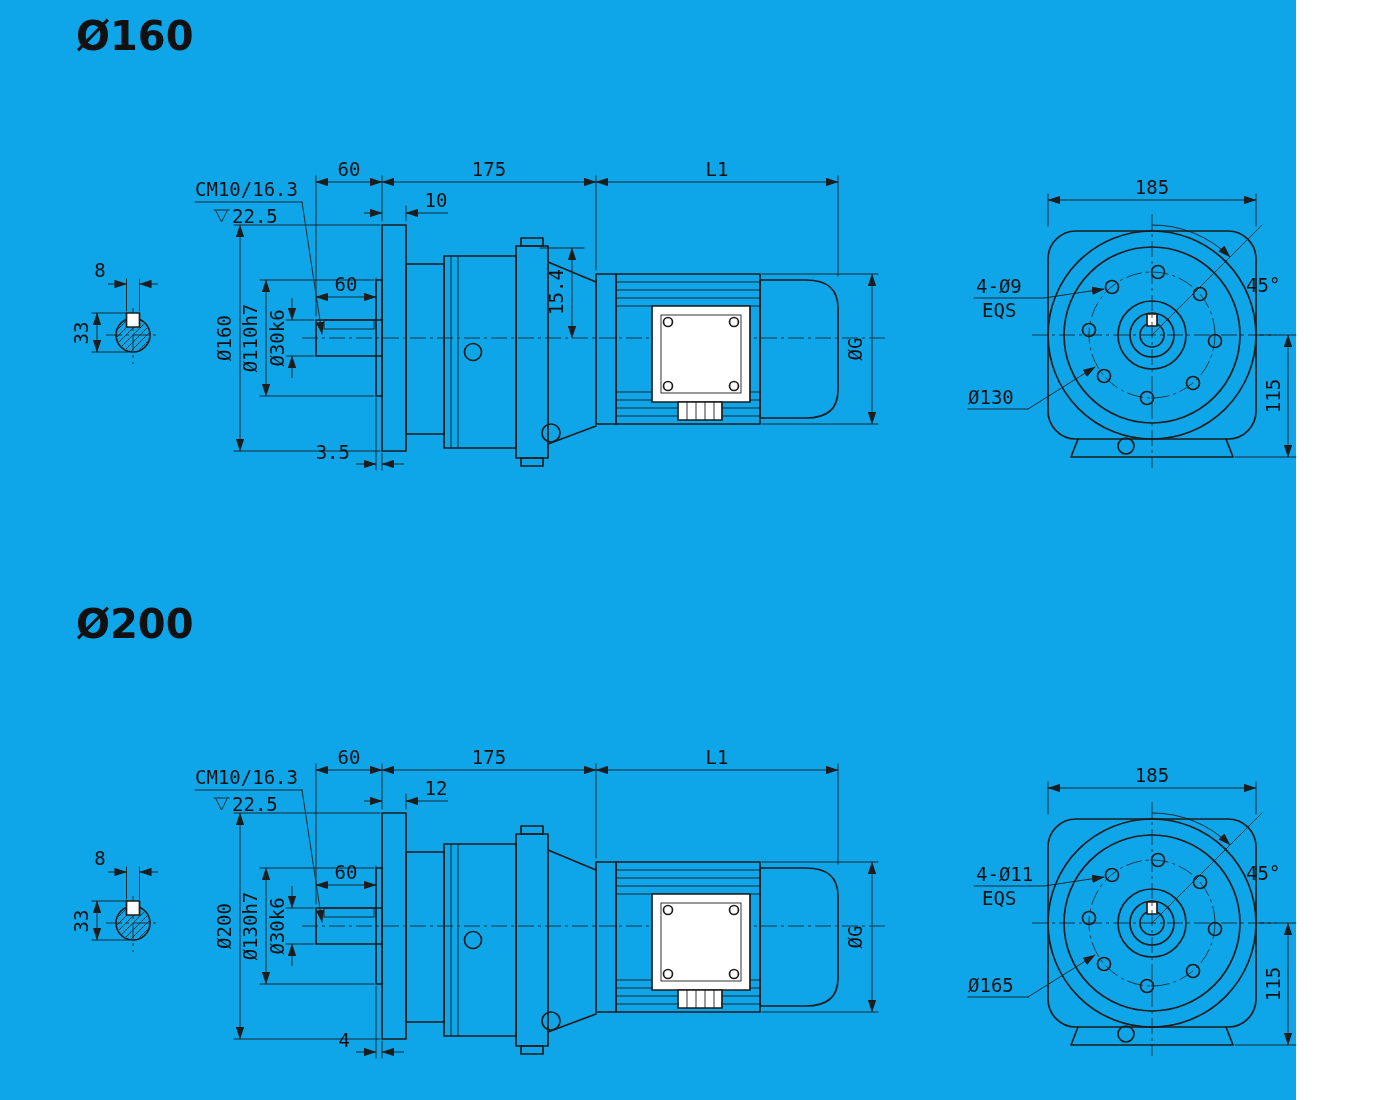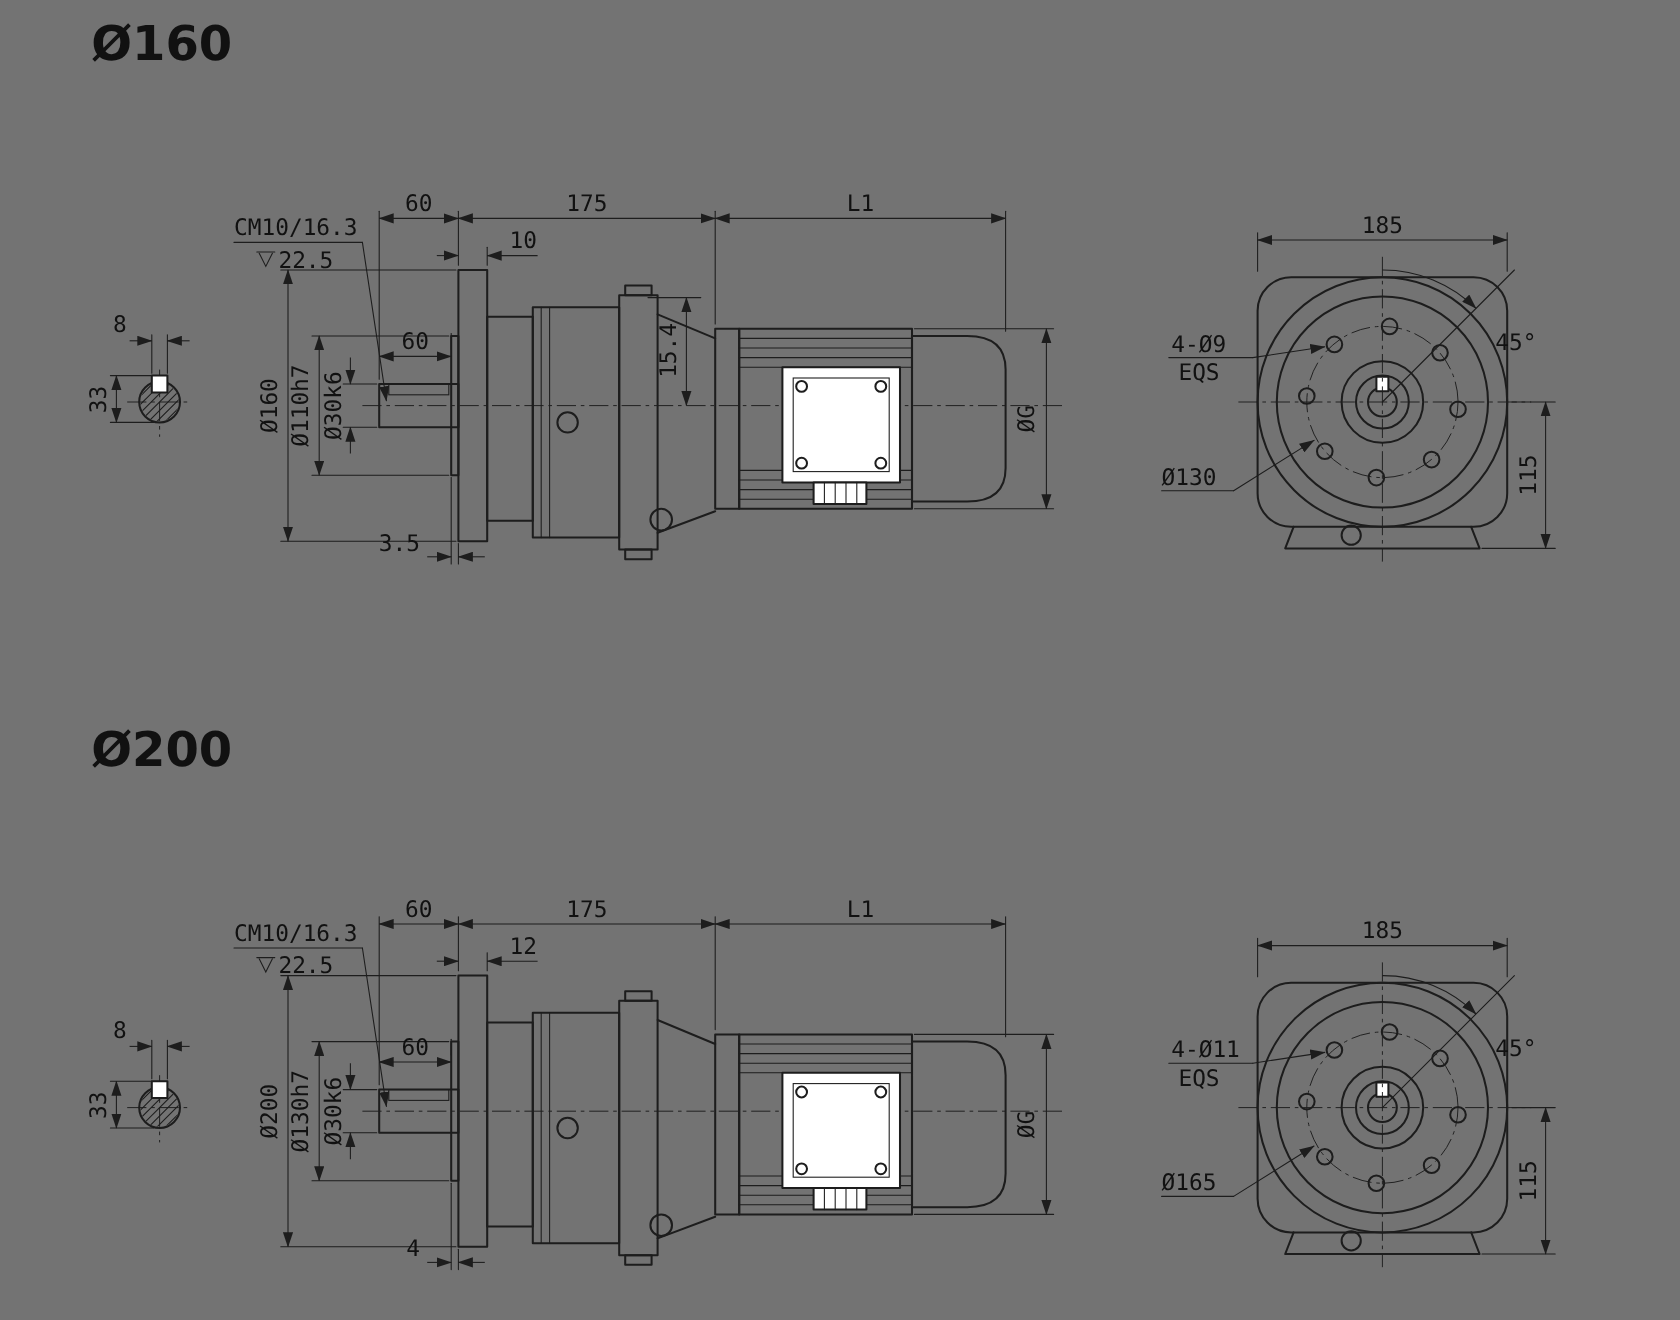--- a/index.html
+++ b/index.html
@@ -1,16 +1,16 @@
 <!DOCTYPE html>
 <html><head>
 <meta charset="utf-8">
 <style>
   html,body{margin:0;padding:0;background:#ffffff}
-  .canvas{width:1400px;height:1100px;position:relative;background:#737373}
+  .canvas{width:1296px;height:1100px;position:relative;background:#0ea5e9}
   svg{display:block}
   .outline{fill:none;stroke:#1d1d1d;stroke-width:1.7;stroke-linejoin:round;stroke-linecap:round}
   .thin{fill:none;stroke:#1d1d1d;stroke-width:0.9;stroke-linecap:round}
   .dim{fill:none;stroke:#1d1d1d;stroke-width:0.9}
   .cl{fill:none;stroke:#1d1d1d;stroke-width:0.8;stroke-dasharray:16 4 3 4}
   .white{fill:#ffffff;stroke:#1d1d1d;stroke-width:1.7;stroke-linejoin:round}
   .lbl{font-family:"DejaVu Sans Mono",monospace;font-size:19px;fill:#111}
   .title{font-family:"DejaVu Sans",sans-serif;font-size:40px;font-weight:bold;fill:#111}
 </style>
 </head>

